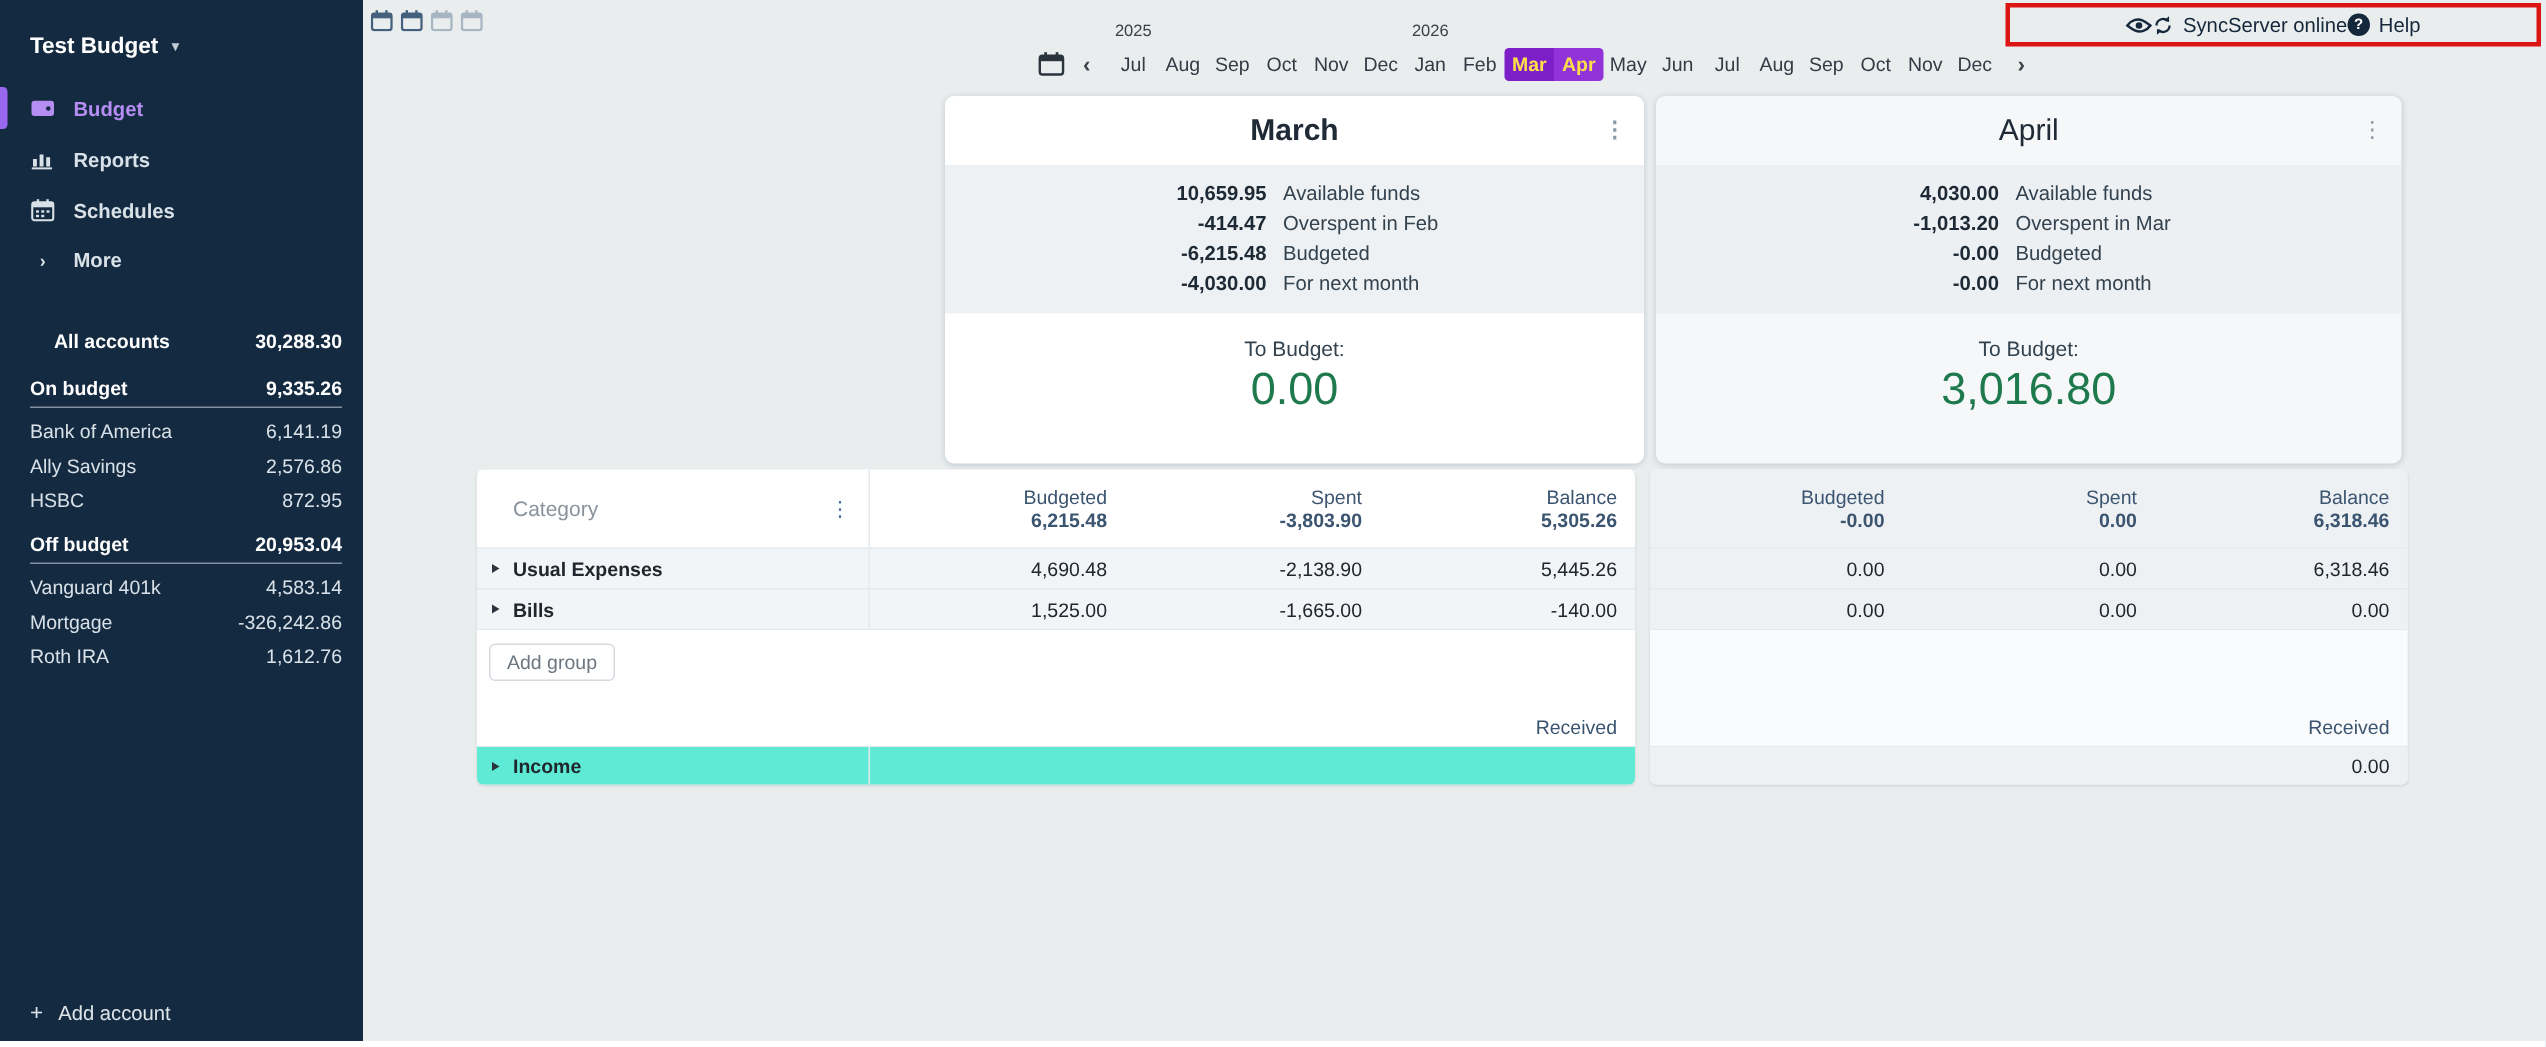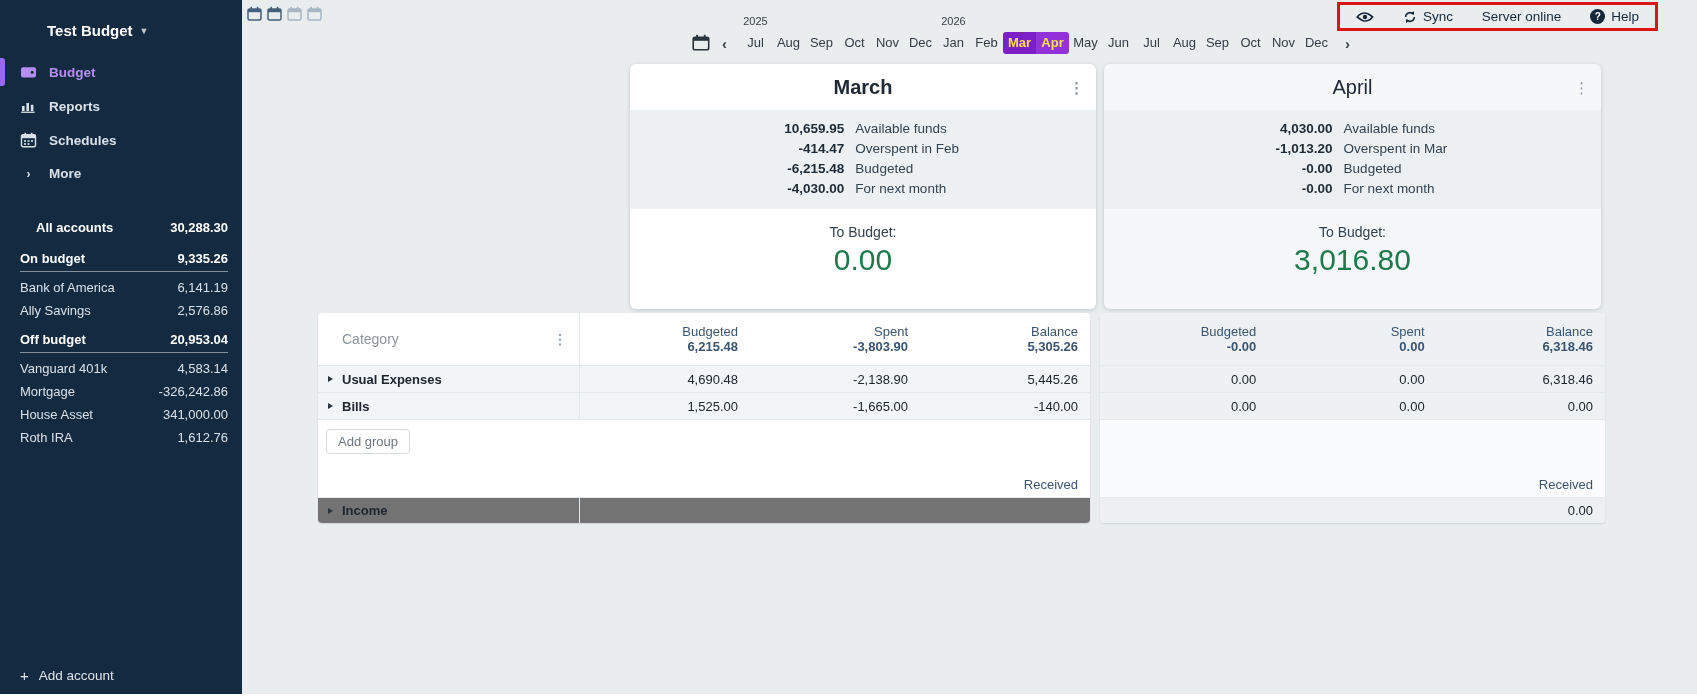--- a/index.html
+++ b/index.html
@@ -11,21 +11,21 @@
     overflow:hidden;
     color:#20262e;
   }
   
   .sidebar {
     position:absolute; left:0; top:0; width:242px; height:698px;
     background:#142a40; color:#d9e1e8; z-index:2;
   }
   .sb-title {
     padding:22px 20px 14px 20px; color:#ffffff; font-size:15px; font-weight:bold;
-    display:flex; align-items:center; gap:7px; cursor:pointer;margin-left:27px;
+    display:flex; align-items:center; gap:7px; cursor:pointer;
   }
   .sb-caret { font-size:9px; color:#c3ccd4; }
   .sb-nav { list-style:none; margin-top:2px; }
   .sb-nav li {
     position:relative; display:flex; align-items:center; gap:12px;
     padding:9px 20px; font-size:13.5px; font-weight:bold; cursor:pointer;
   }
   .sb-nav li.active { color:#b68df2; }
   .sb-nav li.active::before {
     content:""; position:absolute; left:0; top:3px; bottom:3px; width:5px;
@@ -62,23 +62,23 @@
   .months { display:flex; }
   .month-cell {
     width:33px; text-align:center; font-size:13px; color:#333b44;
     padding:3px 0 4px 0; cursor:pointer;
   }
   .month-cell.sel { color:#fde047; font-weight:bold; }
   .month-cell.sel-a { background:#7d1fc9; border-radius:3px 0 0 3px; }
   .month-cell.sel-b { background:#9133d9; border-radius:0 3px 3px 0; }
   
   .topright {
-    position:absolute; left:1337px; top:2px; width:321px; height:29px;
+    position:absolute; left:1337px; top:2px; width:357px; height:29px;
     border:3px solid #dd1414; background:#e9edee;
-    display:flex; align-items:center; justify-content:space-between;
+    display:flex; align-items:center; justify-content:center;
     padding:0 16px; z-index:3;
   }
   .tr-item { display:flex; align-items:center; gap:6px; font-size:13.5px; color:#15273a; cursor:pointer; }
   .help-badge {
     width:15px; height:15px; border-radius:50%; background:#15273a; color:#fff;
     font-size:10px; font-weight:bold; display:flex; align-items:center; justify-content:center;
   }
   
   .panel {
     position:absolute; top:64px; border-radius:6px;
@@ -128,21 +128,21 @@
   .tri { width:0; height:0; border-left:5px solid #2b333c; border-top:3.5px solid transparent; border-bottom:3.5px solid transparent; }
   .rcol { flex:1; display:flex; align-items:center; justify-content:flex-end; padding-right:12px; font-size:13px; }
   .t-band { position:relative; height:78px; border-top:1px solid #e4e9ec; background:#ffffff; }
   .btable-right .t-band { background:#fafbfc; }
   .add-group-btn {
     position:absolute; left:8px; top:9px; padding:4px 11px;
     background:#ffffff; border:1px solid #d4dadf; border-radius:4px;
     font-size:13px; color:#6b7680; cursor:pointer;
   }
   .received-lab { position:absolute; right:12px; bottom:5px; font-size:13px; color:#3b5570; }
-  .t-income { display:flex; height:26px; border-top:1px solid #e4e9ec; background:#737373; cursor:pointer; border-radius:0 0 4px 4px; }
+  .t-income { display:flex; height:26px; border-top:1px solid #e4e9ec; background:#5eead4; cursor:pointer; border-radius:0 0 4px 4px; }
   .btable-right .t-income { background:#edf1f4; }
   .income-val { flex:1; display:flex; align-items:center; justify-content:flex-end; padding-right:12px; font-size:13px; }
   .bottom-strip { position:absolute; left:0; bottom:0; width:100%; height:4px; background:#ffffff; z-index:5; }
   svg { display:block; }
 </style>
 </head>
 <body>
 
 <div class="sidebar">
   <div class="sb-title">
@@ -203,36 +203,36 @@
       <span>9,335.26</span>
     </div>
     <div class="acct-row">
       <span>Bank of America</span>
       <span class="aval">6,141.19</span>
     </div>
     <div class="acct-row">
       <span>Ally Savings</span>
       <span class="aval">2,576.86</span>
     </div>
+    <div class="acct-row">
+      <span>HSBC</span>
+      <span class="aval">872.95</span>
+    </div>
 
     <div class="group-head">
       <span>Off budget</span>
       <span>20,953.04</span>
     </div>
     <div class="acct-row">
       <span>Vanguard 401k</span>
       <span class="aval">4,583.14</span>
     </div>
     <div class="acct-row">
       <span>Mortgage</span>
       <span class="aval">-326,242.86</span>
-    </div>
-    <div class="acct-row">
-      <span>House Asset</span>
-      <span class="aval">341,000.00</span>
     </div>
     <div class="acct-row">
       <span>Roth IRA</span>
       <span class="aval">1,612.76</span>
     </div>
   </div>
 
   <div class="add-account">
     <span class="plus-glyph">+</span>
     <span>Add account</span>

